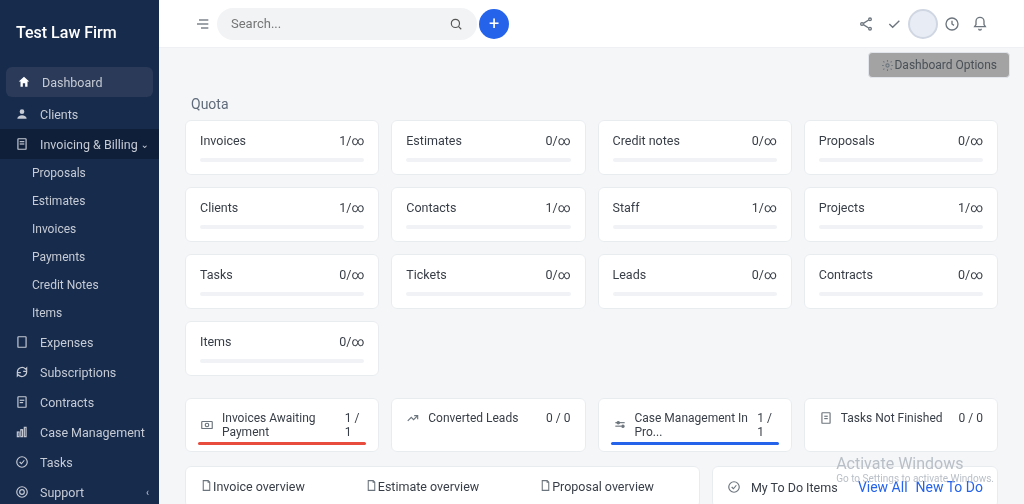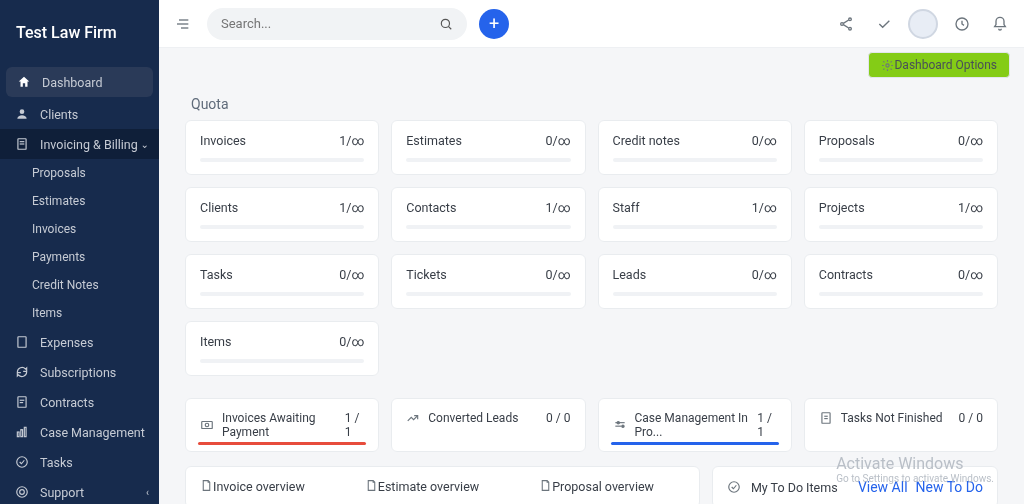--- a/index.html
+++ b/index.html
@@ -7,30 +7,30 @@
 .sidebar{position:fixed;left:0;top:0;width:159px;height:100%;background:#172b4d;color:#c6cbd4;overflow-y:auto}
 .brand{padding:23px 16px;font-size:16px;color:#fff;font-weight:500}
 .nav{list-style:none;font-size:12.5px}
 .nav li{display:flex;align-items:center;padding:7px 14px;cursor:pointer;position:relative}
 .nav li.active{background:#2a3a58;border-radius:6px;margin:2px 6px;padding:7px 10px}
 .nav li.parent{background:#0f1f39}
 .nav .ico{width:16px;height:16px;margin-right:10px;display:inline-flex;align-items:center;justify-content:center;flex-shrink:0}
 .nav .sub li{padding-left:32px;font-size:12px}
 .nav .chev{position:absolute;right:10px;font-size:10px}
 .main{margin-left:159px;height:100%;display:flex;flex-direction:column}
-.topbar{height:48px;background:#fff;display:flex;align-items:center;padding:0 10px;gap:10px;border-bottom:1px solid #eef0f3}
+.topbar{height:48px;background:#fff;display:flex;align-items:center;padding:0 30px;border-bottom:1px solid #eef0f3}
 .tbtn{width:28px;height:28px;display:flex;align-items:center;justify-content:center;color:#6c757d;cursor:pointer}
 .search{flex:0 0 260px;display:flex;align-items:center;background:#f1f3f5;border-radius:18px;padding:0 14px;height:32px}
 .search input{flex:1;border:none;background:transparent;outline:none;font-size:13px;color:#555}
 .search .sico{color:#6c757d}
 .addbtn{width:30px;height:30px;border-radius:50%;background:#2563eb;color:#fff;display:flex;align-items:center;justify-content:center;font-size:18px;cursor:pointer;margin-left:2px}
 .topbar .spacer{flex:1}
 .avatar{width:30px;height:30px;border-radius:50%;border:2px solid #d0d7e2;background:#e8edf5}
 .strip{display:flex;justify-content:flex-end;padding:4px 14px}
-.dashopt{display:flex;align-items:center;background:#84cc16;border:1px solid #e2e6ec;padding:5px 12px;border-radius:4px;font-size:12px;color:#495057;cursor:pointer}
+.dashopt{display:flex;align-items:center;background:#a3a3a3;border:1px solid #e2e6ec;padding:5px 12px;border-radius:4px;font-size:12px;color:#495057;cursor:pointer}
 .content{padding:8px 26px;overflow-y:auto;flex:1}
 .quota-title{font-size:14px;color:#5f6b7a;margin:6px 0 8px 6px}
 .grid{display:grid;grid-template-columns:repeat(4,1fr);gap:12px}
 .card{background:#fff;border:1px solid #e9ecef;border-radius:6px;padding:12px 14px;min-height:52px}
 .card .row{display:flex;justify-content:space-between;align-items:center;font-size:12.5px;color:#383e47}
 .card .bar{height:4px;background:#f0f2f5;border-radius:2px;margin-top:10px}
 .statgrid{display:grid;grid-template-columns:repeat(4,1fr);gap:12px;margin-top:22px}
 .statcard{background:#fff;border:1px solid #e9ecef;border-radius:6px;padding:12px 14px;min-height:52px;position:relative}
 .statcard .srow{display:flex;align-items:center;gap:8px;font-size:12px;color:#383e47}
 .statcard .sval{margin-left:auto;font-size:12px;color:#383e47}

